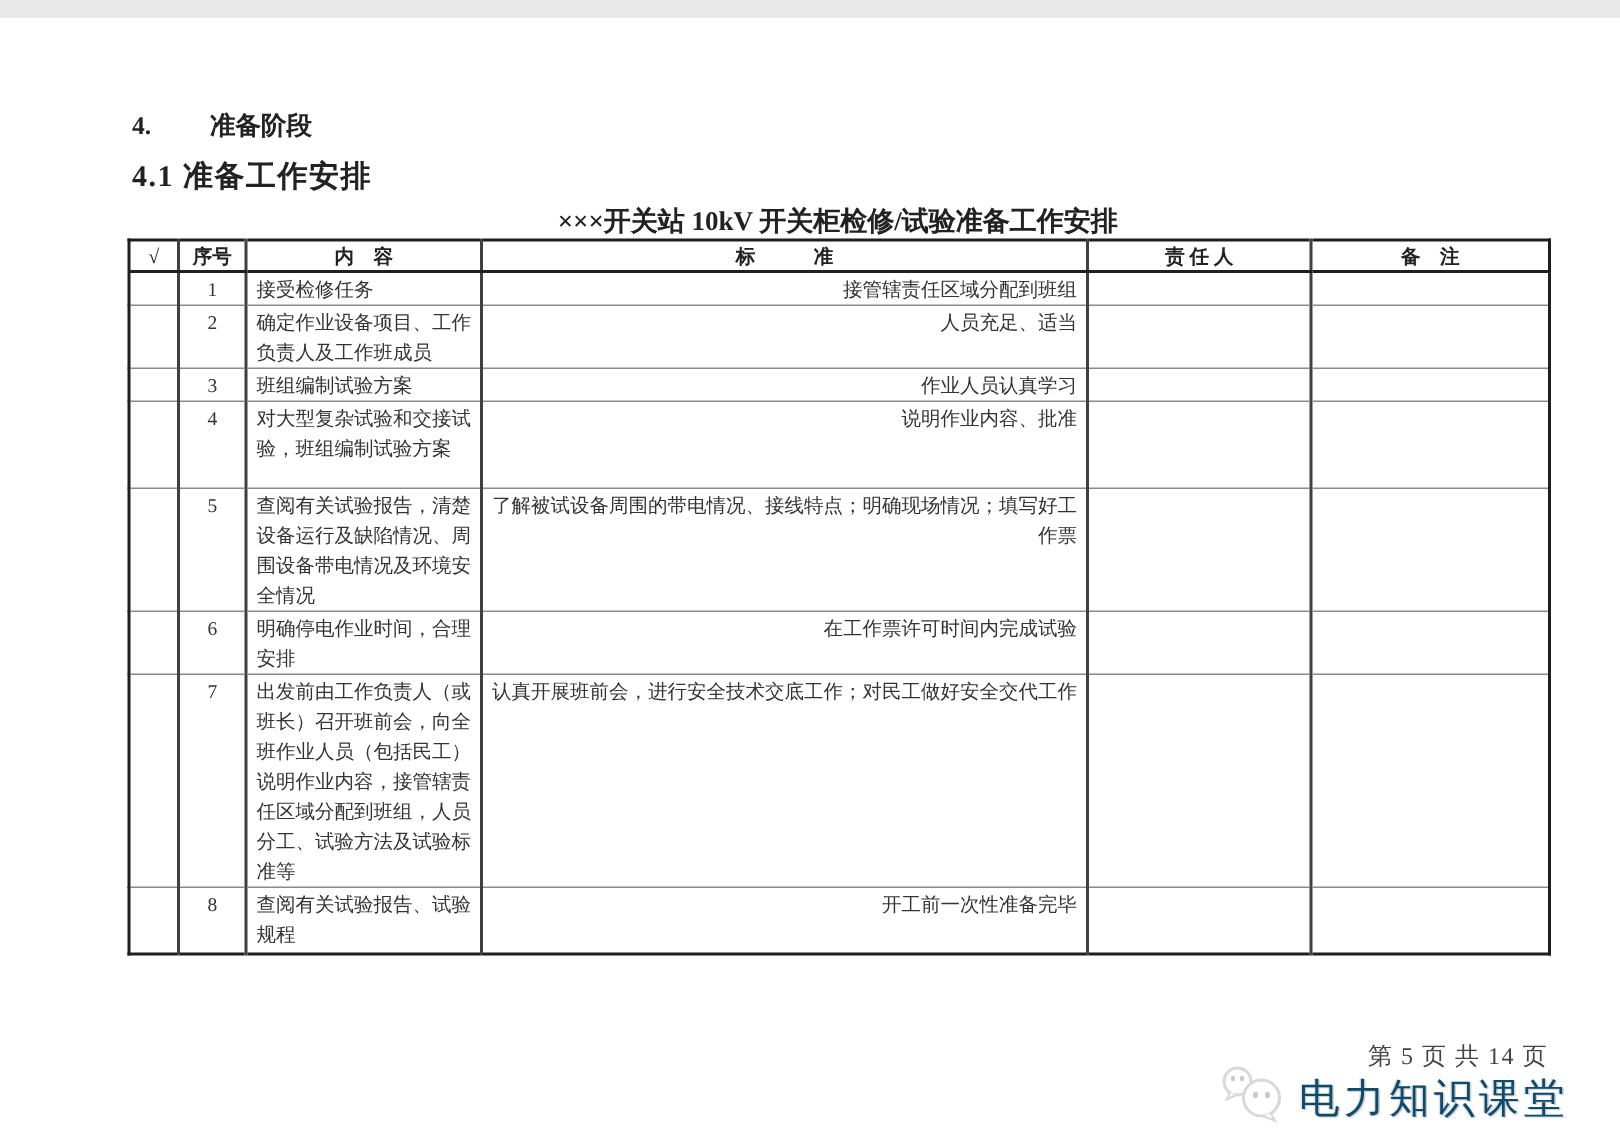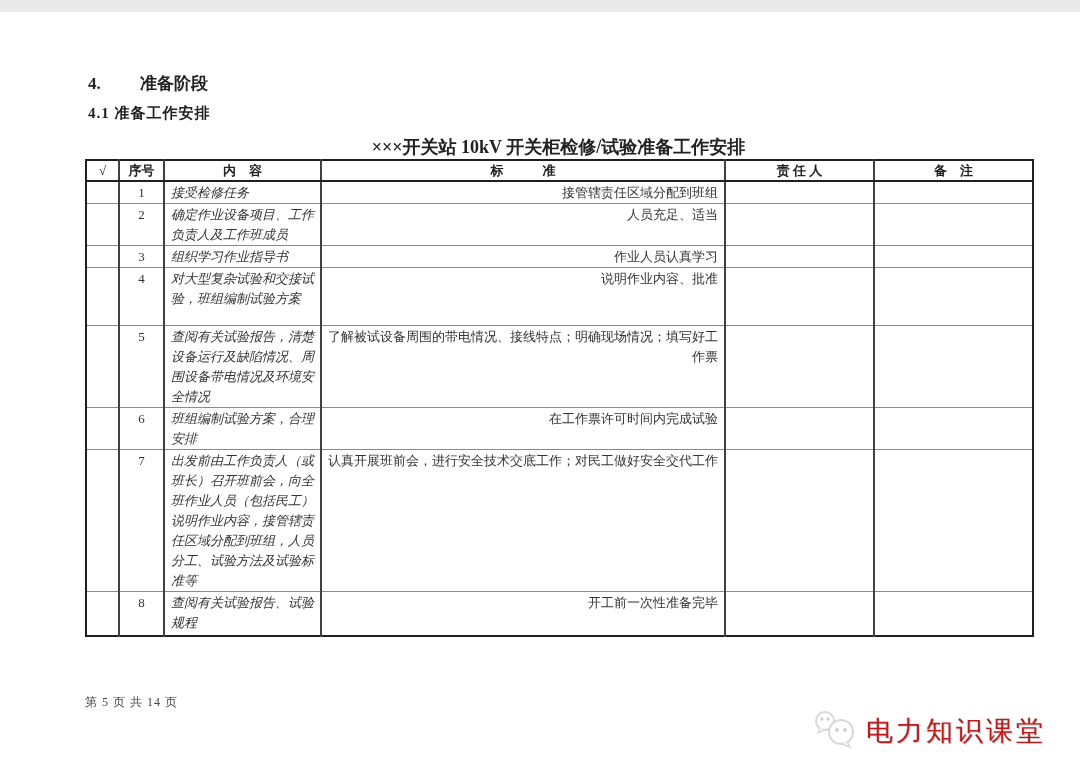--- a/index.html
+++ b/index.html
@@ -13,21 +13,21 @@
     overflow:hidden;
     margin-top:12px;
   }
   .section-heading {
     position:absolute; left:88px; top:60px;
     font-size:17px; font-weight:bold; color:#222;
   }
   .section-heading .sec-no { display:inline-block; width:52px; }
   .subsection-heading {
     position:absolute; left:88px; top:92px;
-    font-size:15px; font-weight:bold; color:#222;
+    font-size:20px; font-weight:bold; color:#222;
     letter-spacing:1px;
   }
   .table-title {
     position:absolute; left:85px; top:123px; width:947px;
     text-align:center; font-size:18px; font-weight:bold; color:#222;
   }
   table.prep {
     position:absolute; left:85px; top:147px;
     width:947px; border-collapse:collapse; table-layout:fixed;
     font-size:13px; color:#333;
@@ -44,35 +44,35 @@
   }
   table.prep th:first-child, table.prep td:first-child { border-left:0; }
   table.prep thead th {
     border-top:0;
     border-bottom:2px solid #1f1f1f;
     font-weight:bold; text-align:center; color:#222;
     height:21px; line-height:19px; padding:0 2px;
     overflow:hidden; white-space:nowrap;
   }
   td.col-no { text-align:center; }
-  td.col-content { text-align:justify;font-style:italic; }
+  td.col-content { text-align:justify; }
   td.col-standard { text-align:right; }
   .page-footer {
     position:absolute; left:85px; top:682px; width:947px;
-    text-align:left; font-size:12px; color:#444;
+    text-align:right; font-size:16px; color:#444;
     letter-spacing:1px;
   }
   .watermark {
     position:absolute; right:34px; top:697px;
     display:flex; align-items:center; gap:8px;
     user-select:none;
   }
   .watermark .wm-text {
     font-size:27px; letter-spacing:3px; font-weight:400;
-    color:#b91c1c;
+    color:#0c4a6e;
     text-shadow:1px 1px 0 #cfcfcf, -1px 0 0 #e3e3e3;
     white-space:nowrap;
   }
 </style>
 </head>
 <body>
 
 <div class="page">
 
   <div class="section-heading">
@@ -115,21 +115,21 @@
           <td class="col-check"></td>
           <td class="col-no">2</td>
           <td class="col-content">确定作业设备项目、工作负责人及工作班成员</td>
           <td class="col-standard">人员充足、适当</td>
           <td class="col-resp"></td>
           <td class="col-remark"></td>
         </tr>
         <tr style="height: 21px;">
           <td class="col-check"></td>
           <td class="col-no">3</td>
-          <td class="col-content">组织学习作业指导书</td>
+          <td class="col-content">班组编制试验方案</td>
           <td class="col-standard">作业人员认真学习</td>
           <td class="col-resp"></td>
           <td class="col-remark"></td>
         </tr>
         <tr style="height: 58px;">
           <td class="col-check"></td>
           <td class="col-no">4</td>
           <td class="col-content">对大型复杂试验和交接试验，班组编制试验方案</td>
           <td class="col-standard">说明作业内容、批准</td>
           <td class="col-resp"></td>
@@ -139,21 +139,21 @@
           <td class="col-check"></td>
           <td class="col-no">5</td>
           <td class="col-content">查阅有关试验报告，清楚设备运行及缺陷情况、周围设备带电情况及环境安全情况</td>
           <td class="col-standard">了解被试设备周围的带电情况、接线特点；明确现场情况；填写好工作票</td>
           <td class="col-resp"></td>
           <td class="col-remark"></td>
         </tr>
         <tr style="height: 42px;">
           <td class="col-check"></td>
           <td class="col-no">6</td>
-          <td class="col-content">班组编制试验方案，合理安排</td>
+          <td class="col-content">明确停电作业时间，合理安排</td>
           <td class="col-standard">在工作票许可时间内完成试验</td>
           <td class="col-resp"></td>
           <td class="col-remark"></td>
         </tr>
         <tr style="height: 138px;">
           <td class="col-check"></td>
           <td class="col-no">7</td>
           <td class="col-content">出发前由工作负责人（或班长）召开班前会，向全班作业人员（包括民工）说明作业内容，接管辖责任区域分配到班组，人员分工、试验方法及试验标准等</td>
           <td class="col-standard">认真开展班前会，进行安全技术交底工作；对民工做好安全交代工作</td>
           <td class="col-resp"></td>

